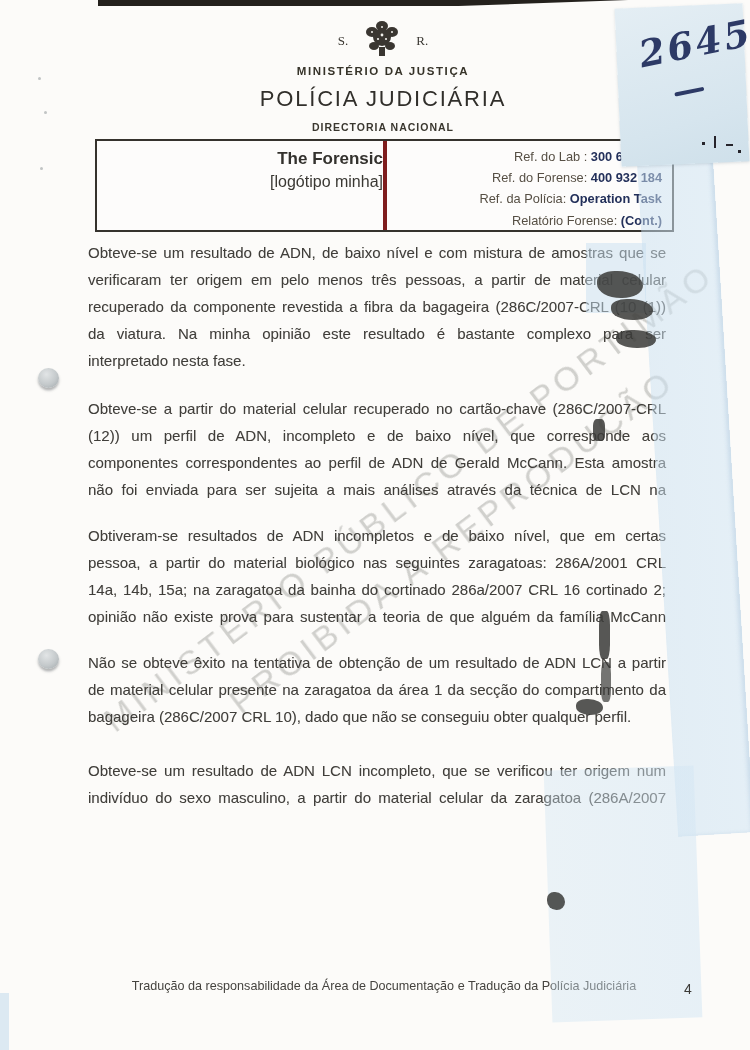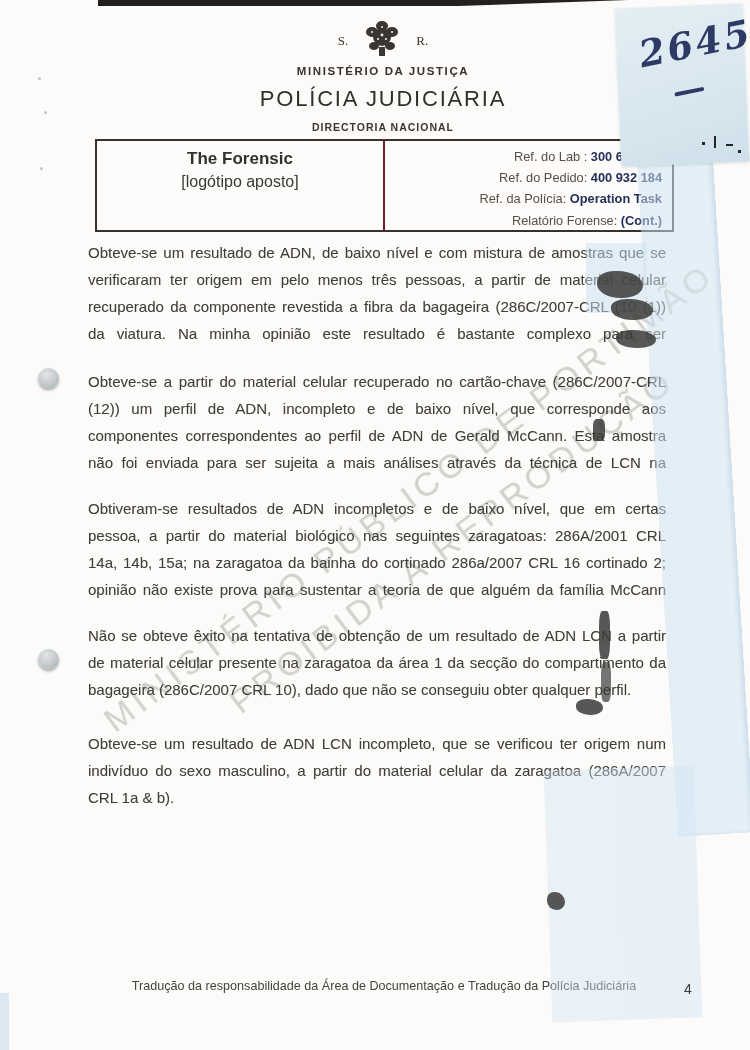--- a/index.html
+++ b/index.html
@@ -26,21 +26,21 @@
   .directorate{margin-top:9px;font-size:10.5px;font-weight:bold;letter-spacing:1px;color:#3a372f;}
   
   .watermark{position:absolute;left:60px;top:500px;width:660px;text-align:center;
     transform:rotate(-37deg);transform-origin:center;z-index:1;
     color:rgba(148,148,144,.42);filter:blur(.5px);pointer-events:none;}
   .watermark .wm1{font-size:34px;letter-spacing:5px;white-space:nowrap;}
   .watermark .wm2{font-size:34px;letter-spacing:5px;white-space:nowrap;margin-top:22px;margin-left:110px;}
   
   .refbox{position:absolute;left:95px;top:139px;width:575px;height:89px;
     border:2px solid #35322d;display:flex;background:rgba(255,255,255,.35);z-index:2;}
-  .refbox-left{width:286px;border-right:2px solid #7f1d1d;text-align:center;padding-top:7px;}
+  .refbox-left{width:286px;border-right:4px solid #7f1d1d;text-align:right;padding-top:7px;}
   .org1,.org2{font-size:17px;font-weight:bold;line-height:22px;color:#33312d;}
   .org3{font-size:16px;line-height:24px;color:#3a3833;}
   .refbox-right{flex:1;text-align:right;padding:5px 10px 0 0;}
   .refrow{font-size:12.8px;line-height:21.2px;white-space:nowrap;}
   .reflabel{color:#564f44;}
   .refvalue{color:#23305a;font-weight:600;}
   
   .body-text{position:absolute;left:88px;top:239px;width:578px;z-index:2;}
   .para{margin:0;}
   .p1{margin-bottom:21px;} .p2{margin-bottom:19px;} .p3{margin-bottom:19px;} .p4{margin-bottom:27px;}
@@ -128,36 +128,37 @@
   </div>
 
   <div class="watermark">
     <div class="wm1">MINISTÉRIO PÚBLICO DE PORTIMÃO</div>
     <div class="wm2">PROIBIDA A REPRODUÇÃO</div>
   </div>
 
   <div class="refbox">
     <div class="refbox-left">
       <div class="org1">The Forensic</div>
-      <div class="org3">[logótipo aposto]</div>
+      <div class="org3">[logótipo minha]</div>
     </div>
     <div class="refbox-right">
       <div class="refrow"><span class="reflabel">Ref. do Lab : </span><span class="refvalue">300 665 186</span></div>
-      <div class="refrow"><span class="reflabel">Ref. do Pedido: </span><span class="refvalue">400 932 184</span></div>
+      <div class="refrow"><span class="reflabel">Ref. do Forense: </span><span class="refvalue">400 932 184</span></div>
       <div class="refrow"><span class="reflabel">Ref. da Polícia: </span><span class="refvalue">Operation Task</span></div>
       <div class="refrow"><span class="reflabel">Relatório Forense: </span><span class="refvalue">(Cont.)</span></div>
     </div>
   </div>
 
   <div class="body-text">
     <div class="para p1">
       <div class="line">Obteve-se um resultado de ADN, de baixo nível e com mistura de amostras que se</div>
       <div class="line">verificaram ter origem em pelo menos três pessoas, a partir de material celular</div>
       <div class="line">recuperado da componente revestida a fibra da bagageira (286C/2007-CRL (10 (1))</div>
       <div class="line">da viatura. Na minha opinião este resultado é bastante complexo para ser</div>
+      <div class="line last">interpretado nesta fase.</div>
     </div>
     <div class="para p2">
       <div class="line">Obteve-se a partir do material celular recuperado no cartão-chave (286C/2007-CRL</div>
       <div class="line">(12)) um perfil de ADN, incompleto e de baixo nível, que corresponde aos</div>
       <div class="line">componentes correspondentes ao perfil de ADN de Gerald McCann. Esta amostra</div>
       <div class="line">não foi enviada para ser sujeita a mais análises através da técnica de LCN na</div>
     </div>
     <div class="para p3">
       <div class="line">Obtiveram-se resultados de ADN incompletos e de baixo nível, que em certas</div>
       <div class="line">pessoa, a partir do material biológico nas seguintes zaragatoas: 286A/2001 CRL</div>
@@ -165,21 +166,20 @@
       <div class="line">opinião não existe prova para sustentar a teoria de que alguém da família McCann</div>
     </div>
     <div class="para p4">
       <div class="line">Não se obteve êxito na tentativa de obtenção de um resultado de ADN LCN a partir</div>
       <div class="line">de material celular presente na zaragatoa da área 1 da secção do compartimento da</div>
       <div class="line last">bagageira (286C/2007 CRL 10), dado que não se conseguiu obter qualquer perfil.</div>
     </div>
     <div class="para p5">
       <div class="line">Obteve-se um resultado de ADN LCN incompleto, que se verificou ter origem num</div>
       <div class="line">indivíduo do sexo masculino, a partir do material celular da zaragatoa (286A/2007</div>
-      <div class="line last">CRL 1a &amp; b).</div>
     </div>
   </div>
 
   <div class="footer-text">Tradução da responsabilidade da Área de Documentação e Tradução da Polícia Judiciária</div>
   <div class="footer-page">4</div>
 
   <div class="note">
     <div class="handwriting">2645</div>
     <div class="hw-dash"></div>
   </div>

